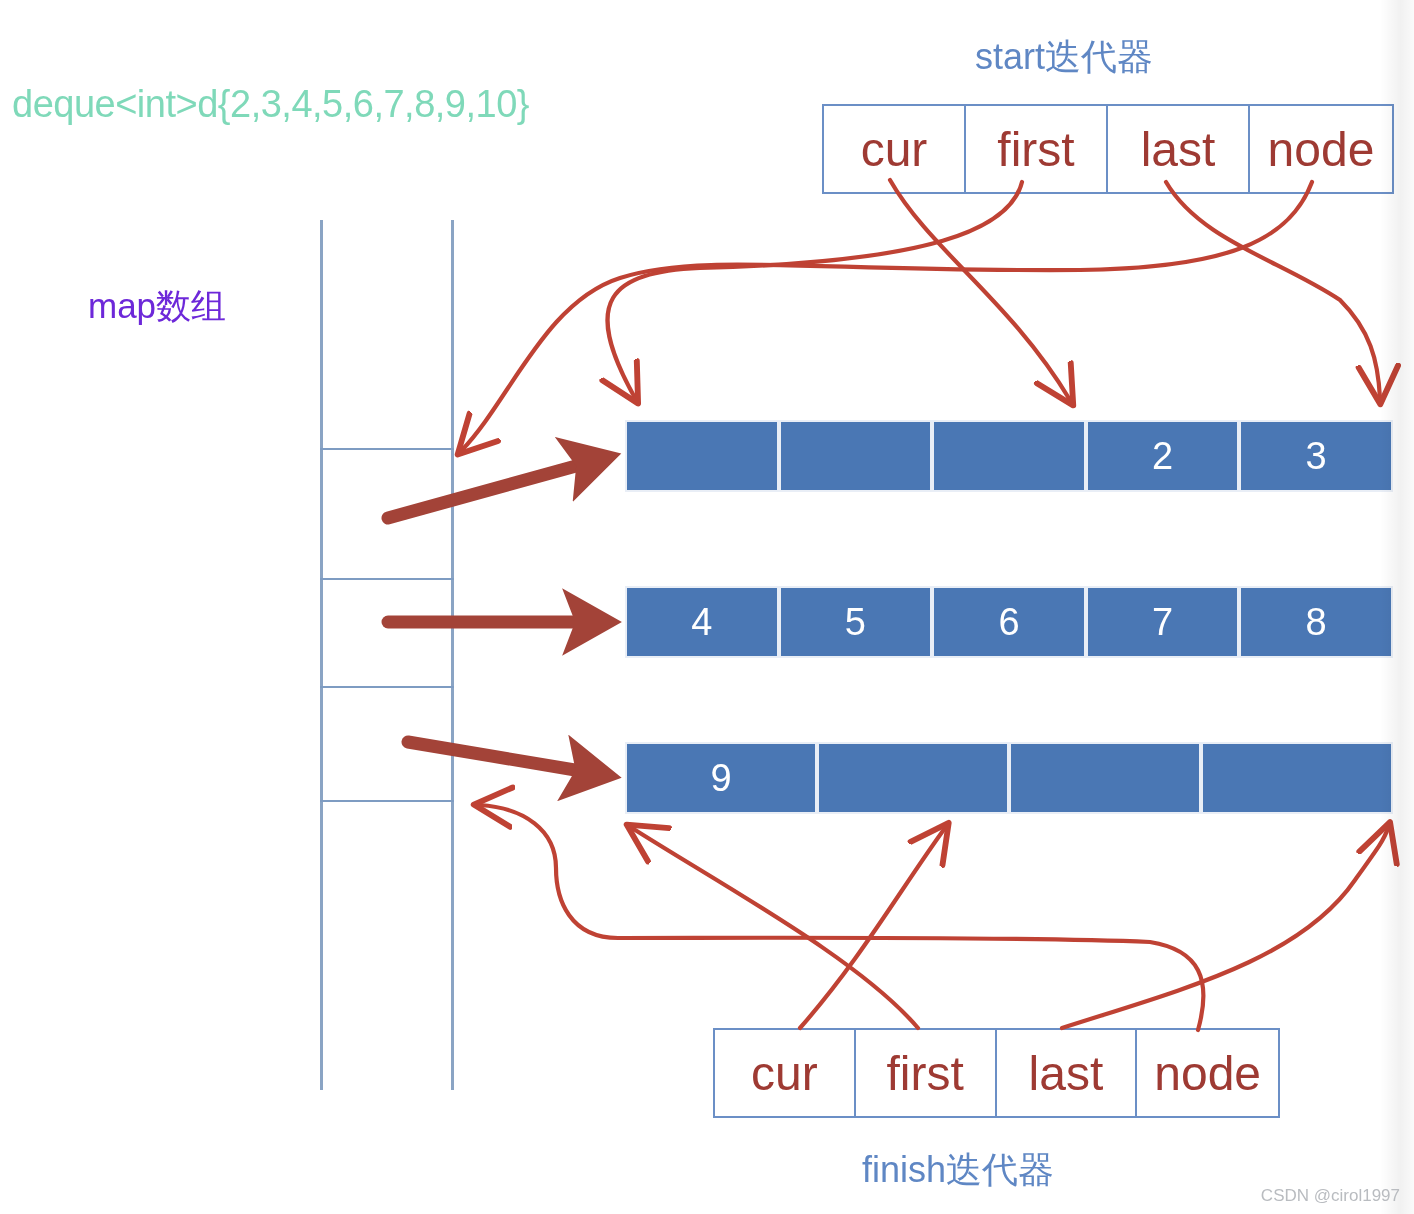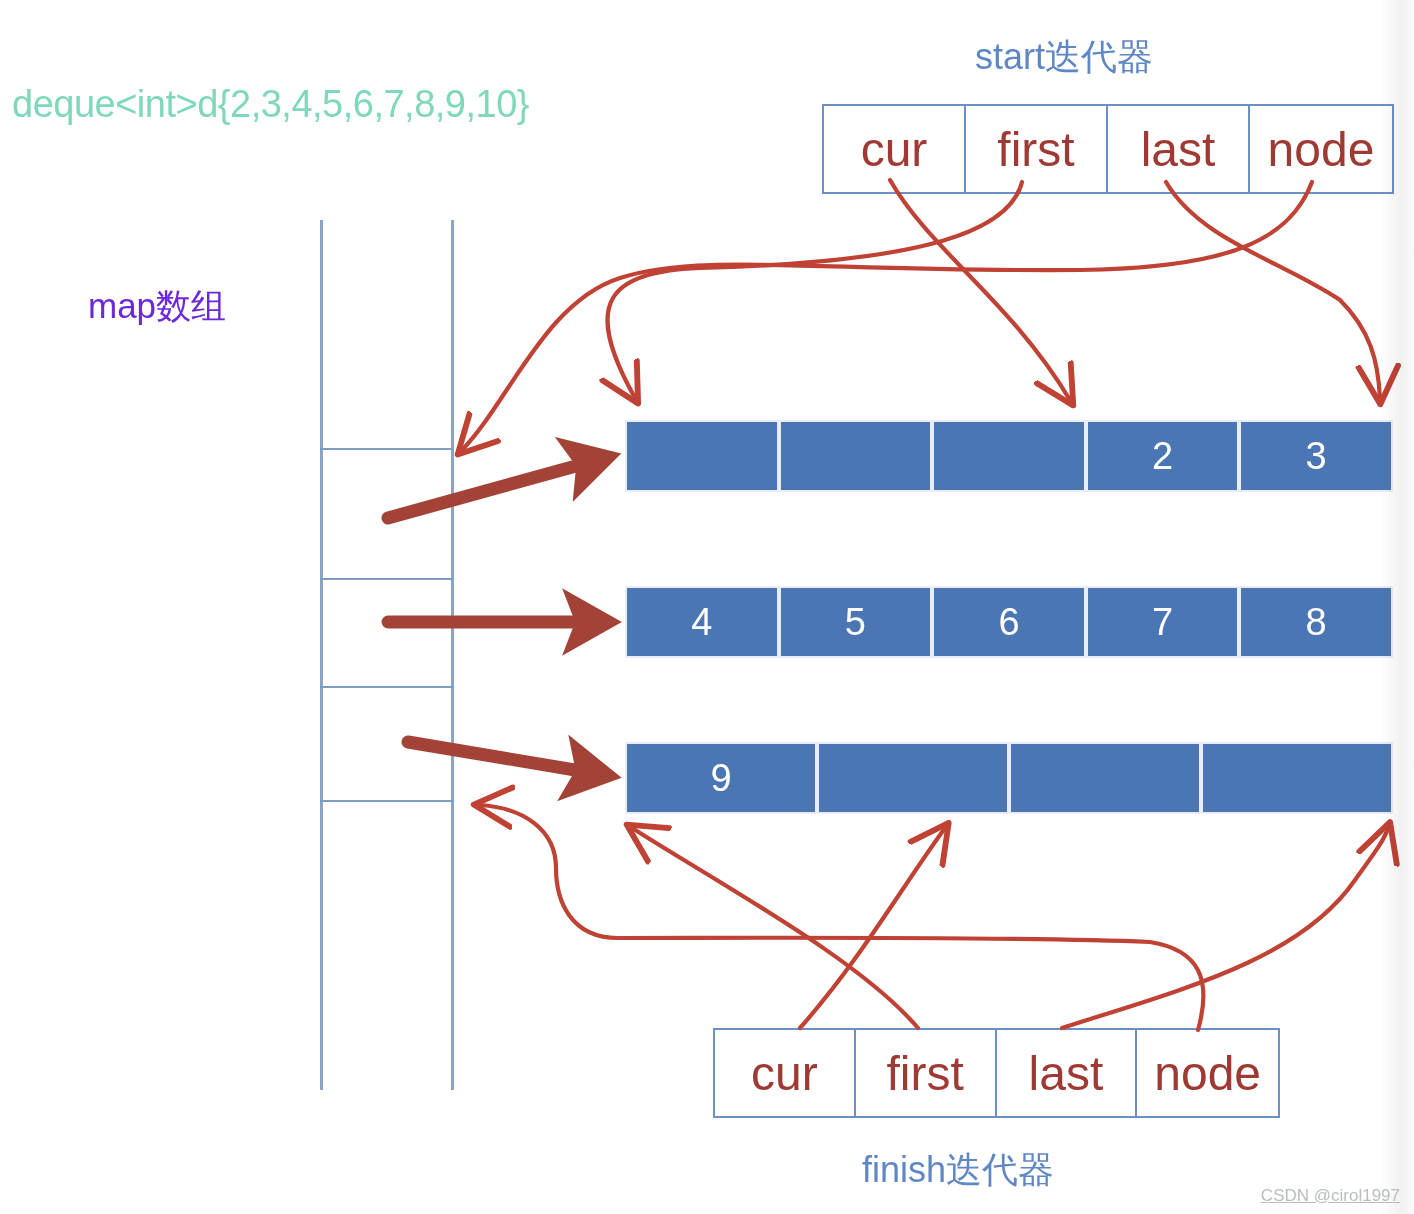--- a/index.html
+++ b/index.html
@@ -130,21 +130,20 @@
   }
 
   
   .watermark {
     position: absolute;
     right: 14px;
     bottom: 8px;
     font-size: 17px;
     color: #b9bcc0;
     white-space: nowrap;
-    text-decoration: underline;
   }
 </style>
 </head>
 <body>
 
 <div id="canvas">
 
   <div class="code-label">deque&lt;int&gt;d{2,3,4,5,6,7,8,9,10}</div>
 
   <div id="map-label">map数组</div>

